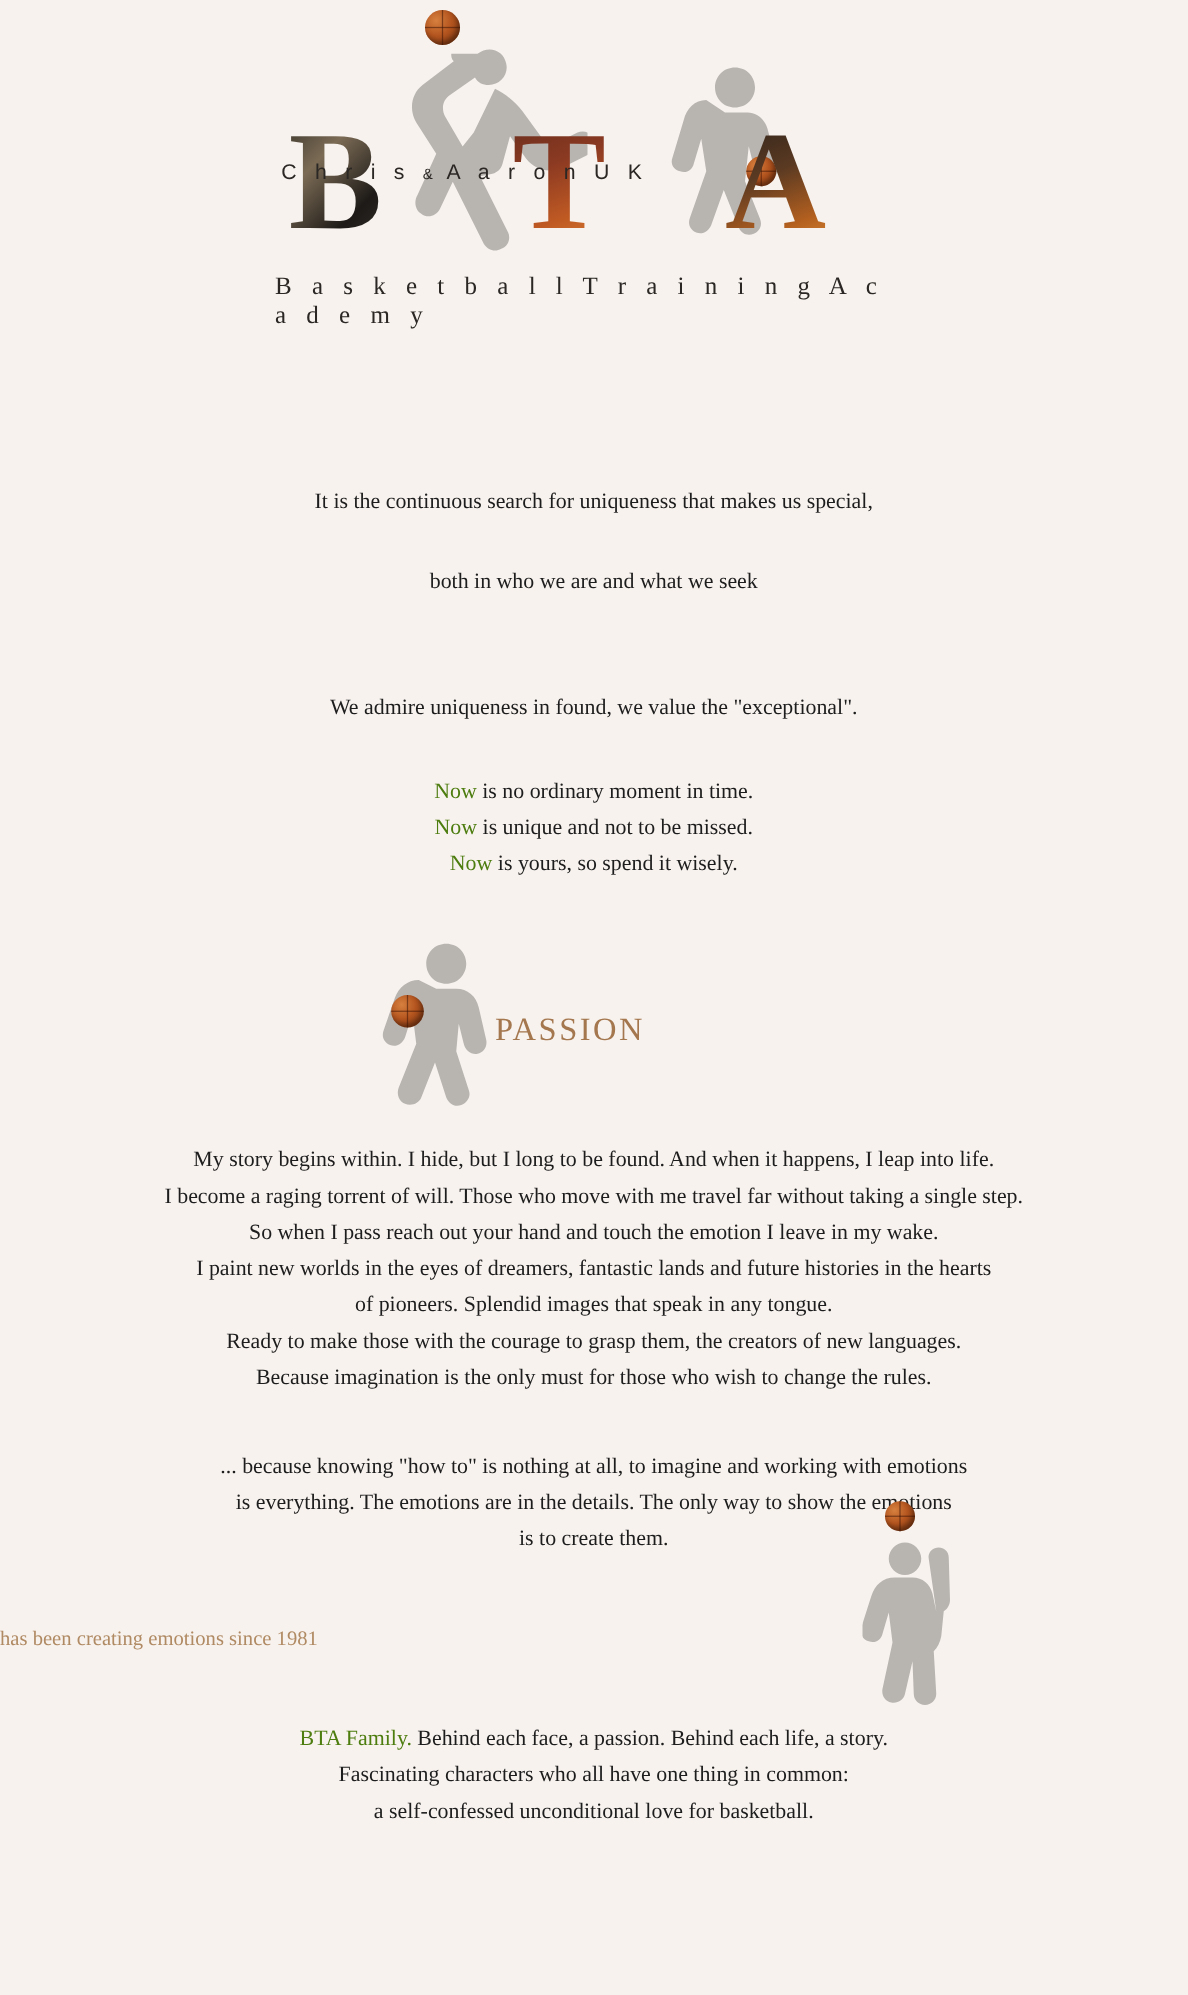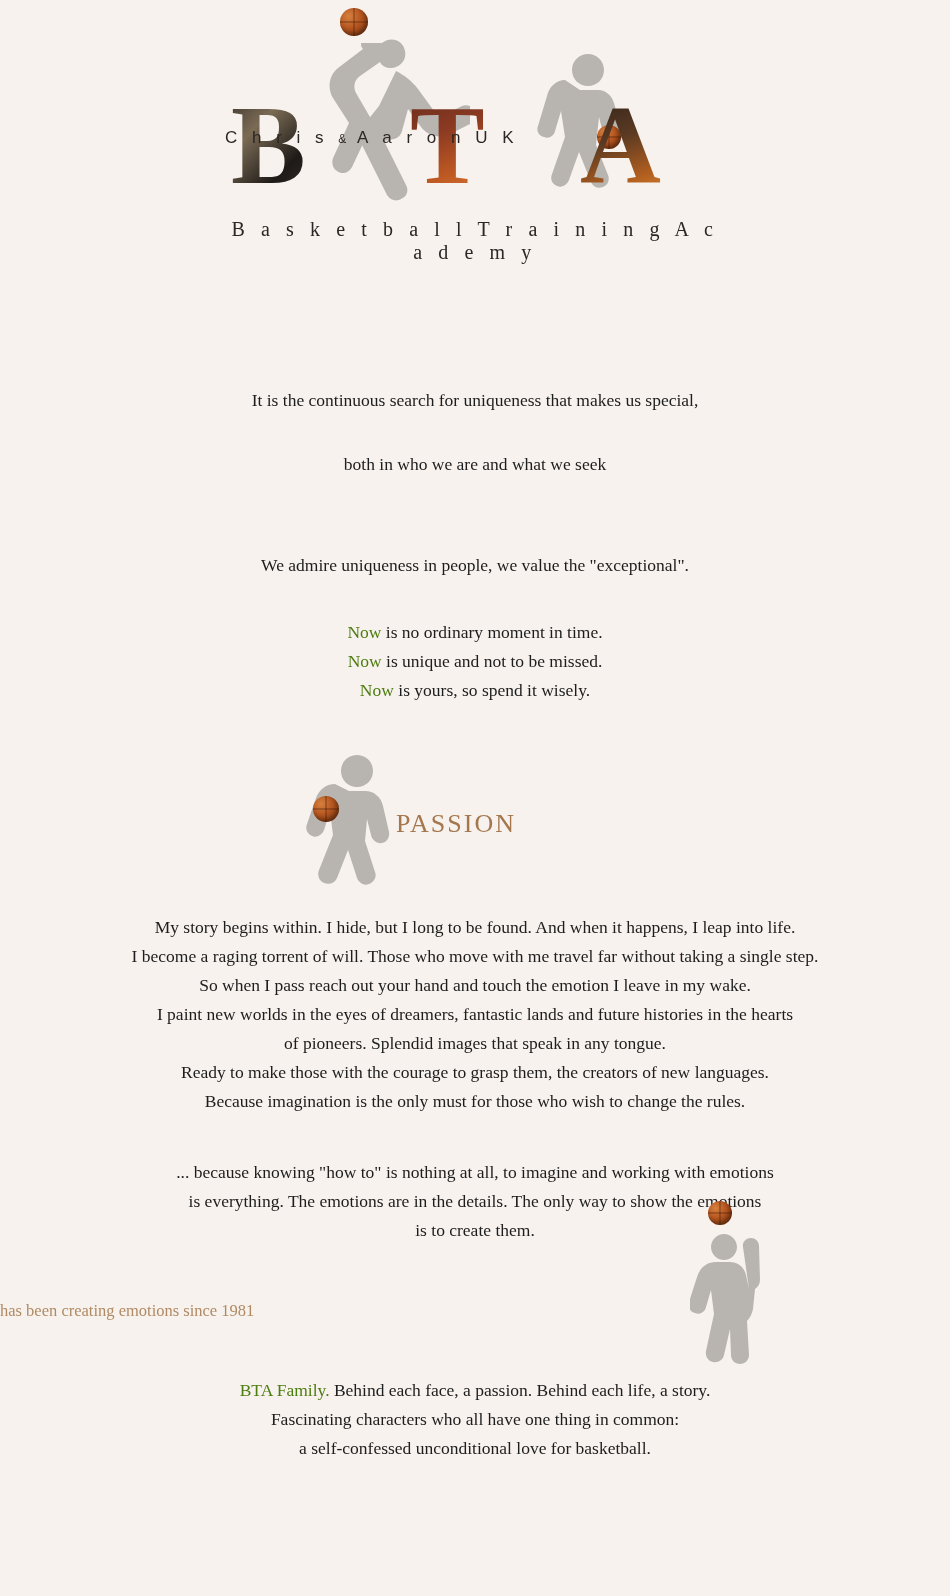--- a/index.html
+++ b/index.html
@@ -82,21 +82,20 @@
   }
   .logo-sub-top .amp {
     font-size: 12px;
     letter-spacing: 2px;
   }
   .logo-sub-bottom {
     position: absolute;
     top: 138px;
     left: -5px;
     width: 510px;
-    text-align: center;
     font-family: "Liberation Serif", serif;
     font-size: 20px;
     letter-spacing: 5.6px;
     color: #2a2724;
   }
 
   
   .silhouette {
     position: absolute;
     pointer-events: none;
@@ -223,21 +222,21 @@
     <div class="logo-sub-bottom">B a s k e t b a l l   T r a i n i n g   A c a d e m y</div>
   </div>
 </div>
 
 <div class="para intro">
   <div class="line">It is the continuous search for uniqueness that makes us special,</div>
   <div class="line">both in who we are and what we seek</div>
 </div>
 
 <div class="para admire">
-  <div>We admire uniqueness in people, we value the "exceptional".</div>
+  <div>We admire uniqueness in found, we value the "exceptional".</div>
 </div>
 
 <div class="para now-block">
   <div>
     <span class="accent">Now</span><span> is no ordinary moment in time.</span>
   </div>
   <div>
     <span class="accent">Now</span><span> is unique and not to be missed.</span>
   </div>
   <div>

